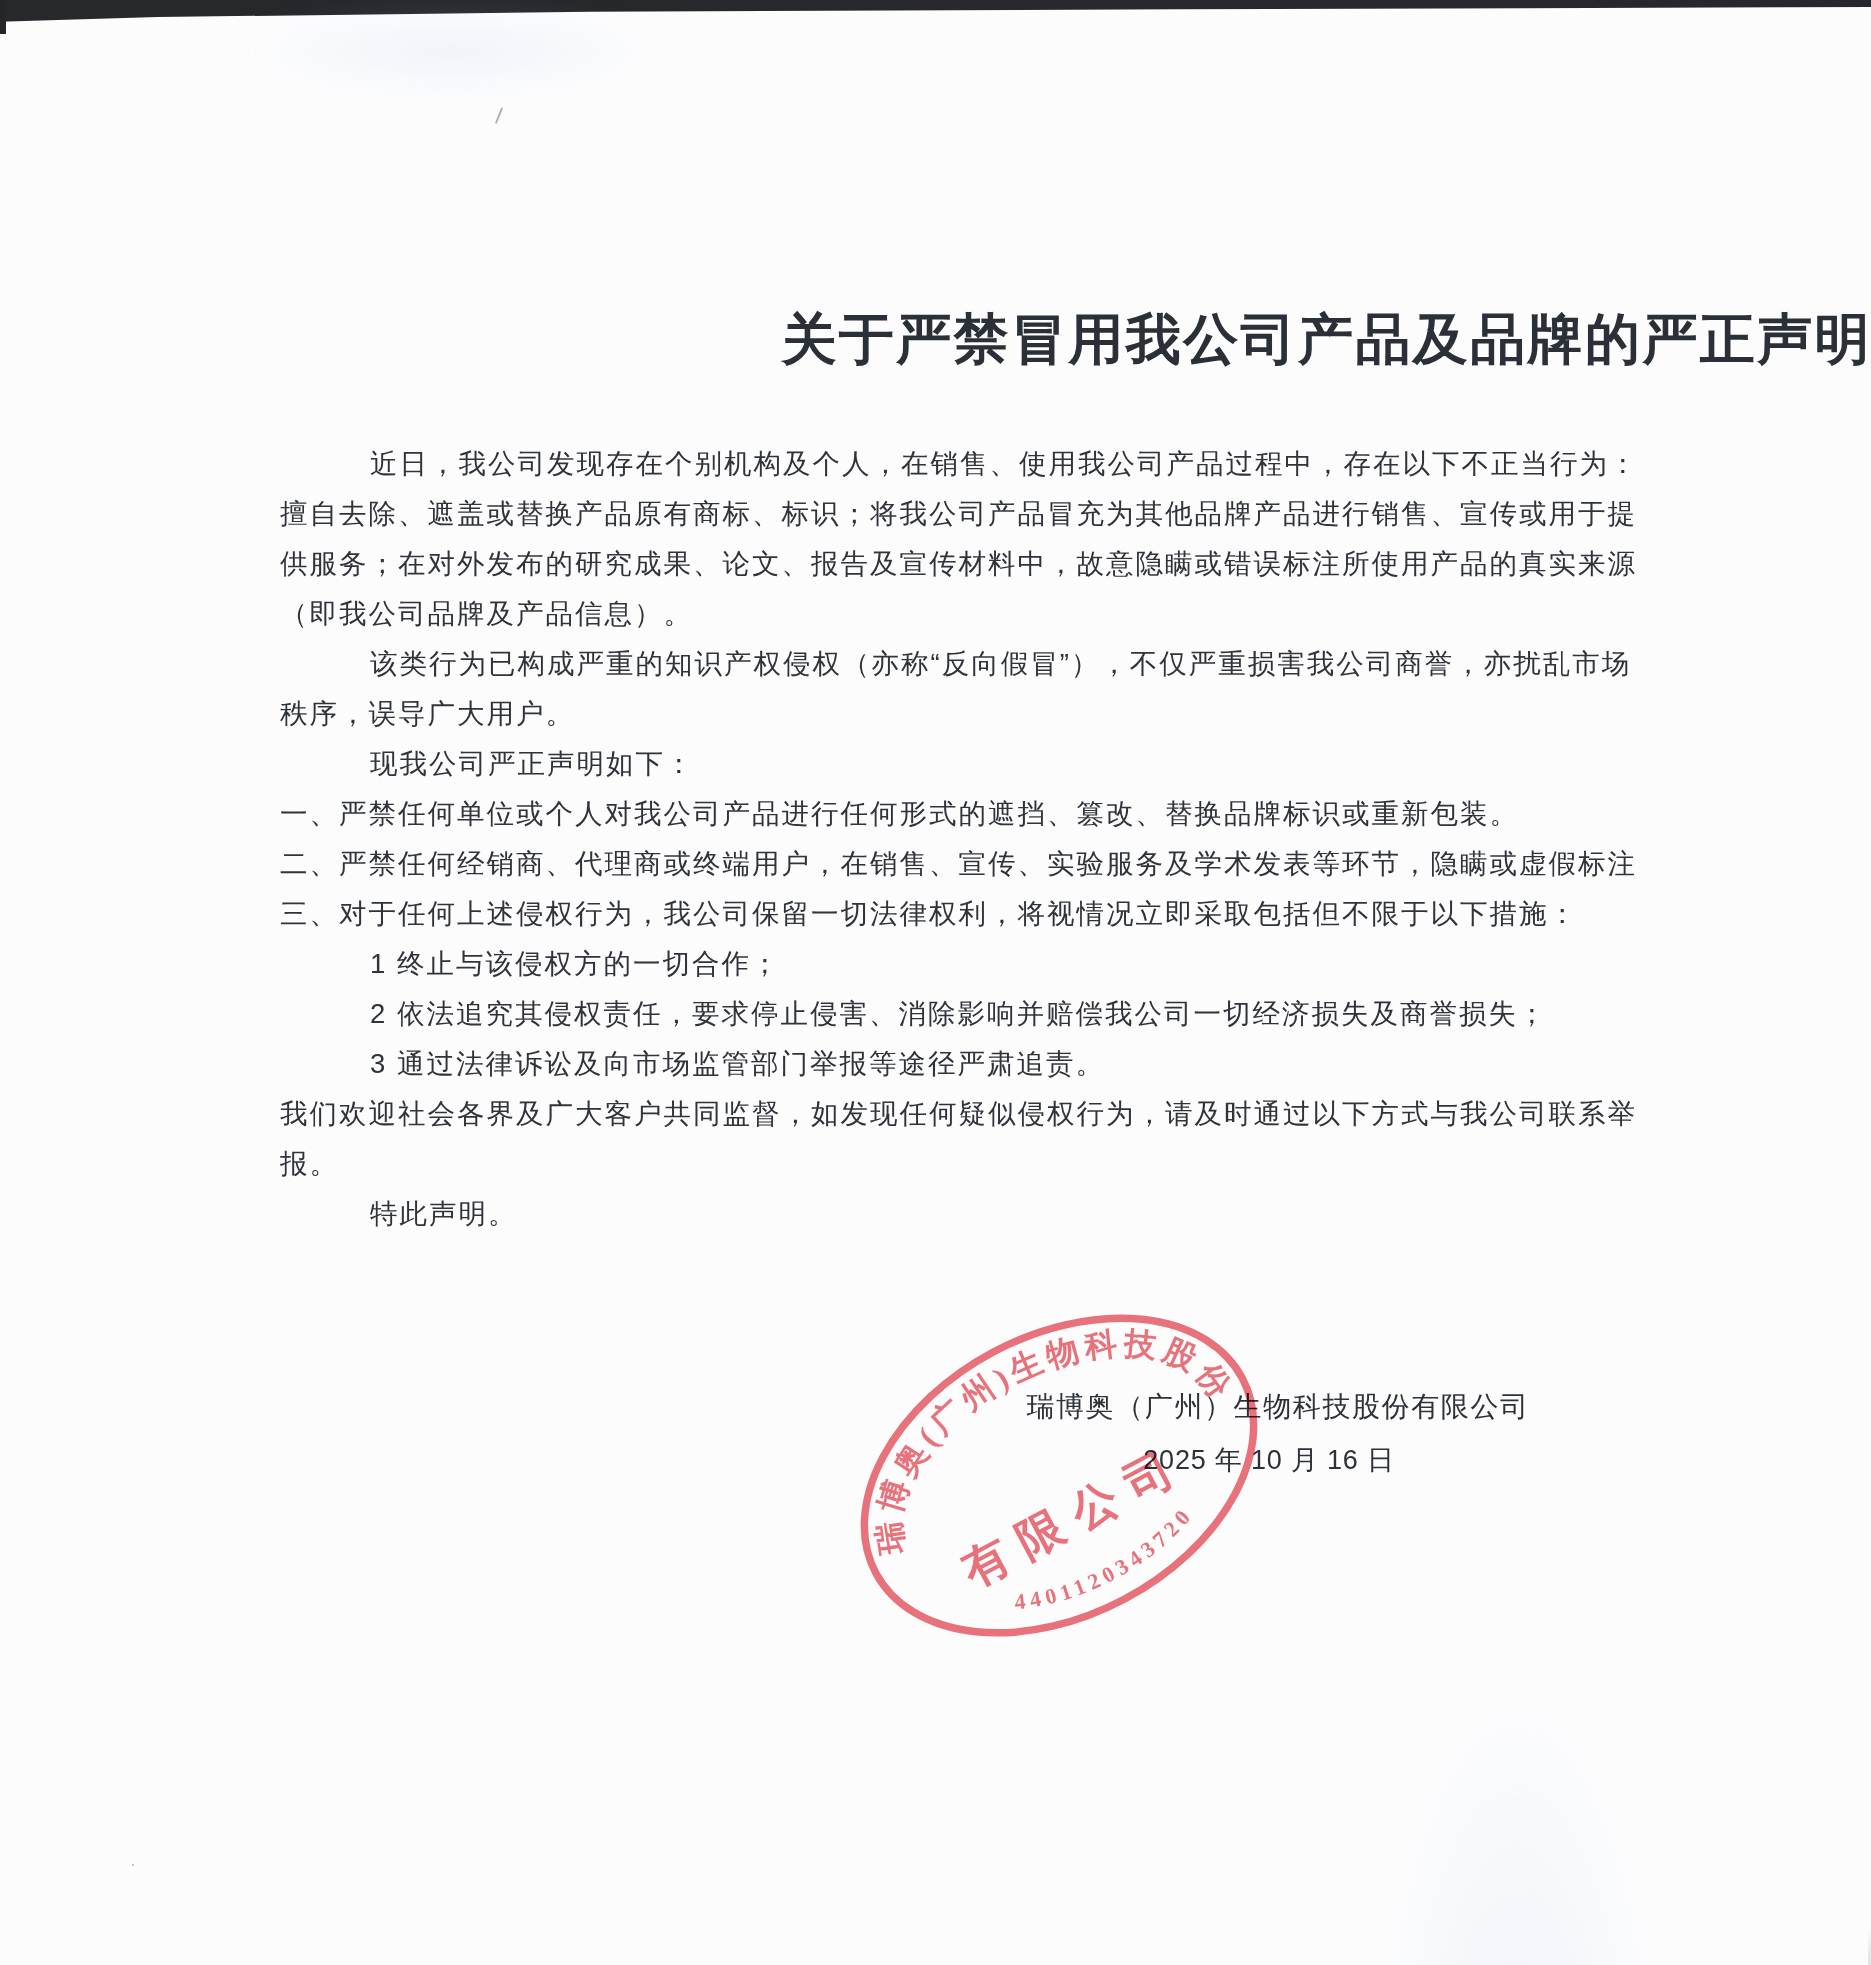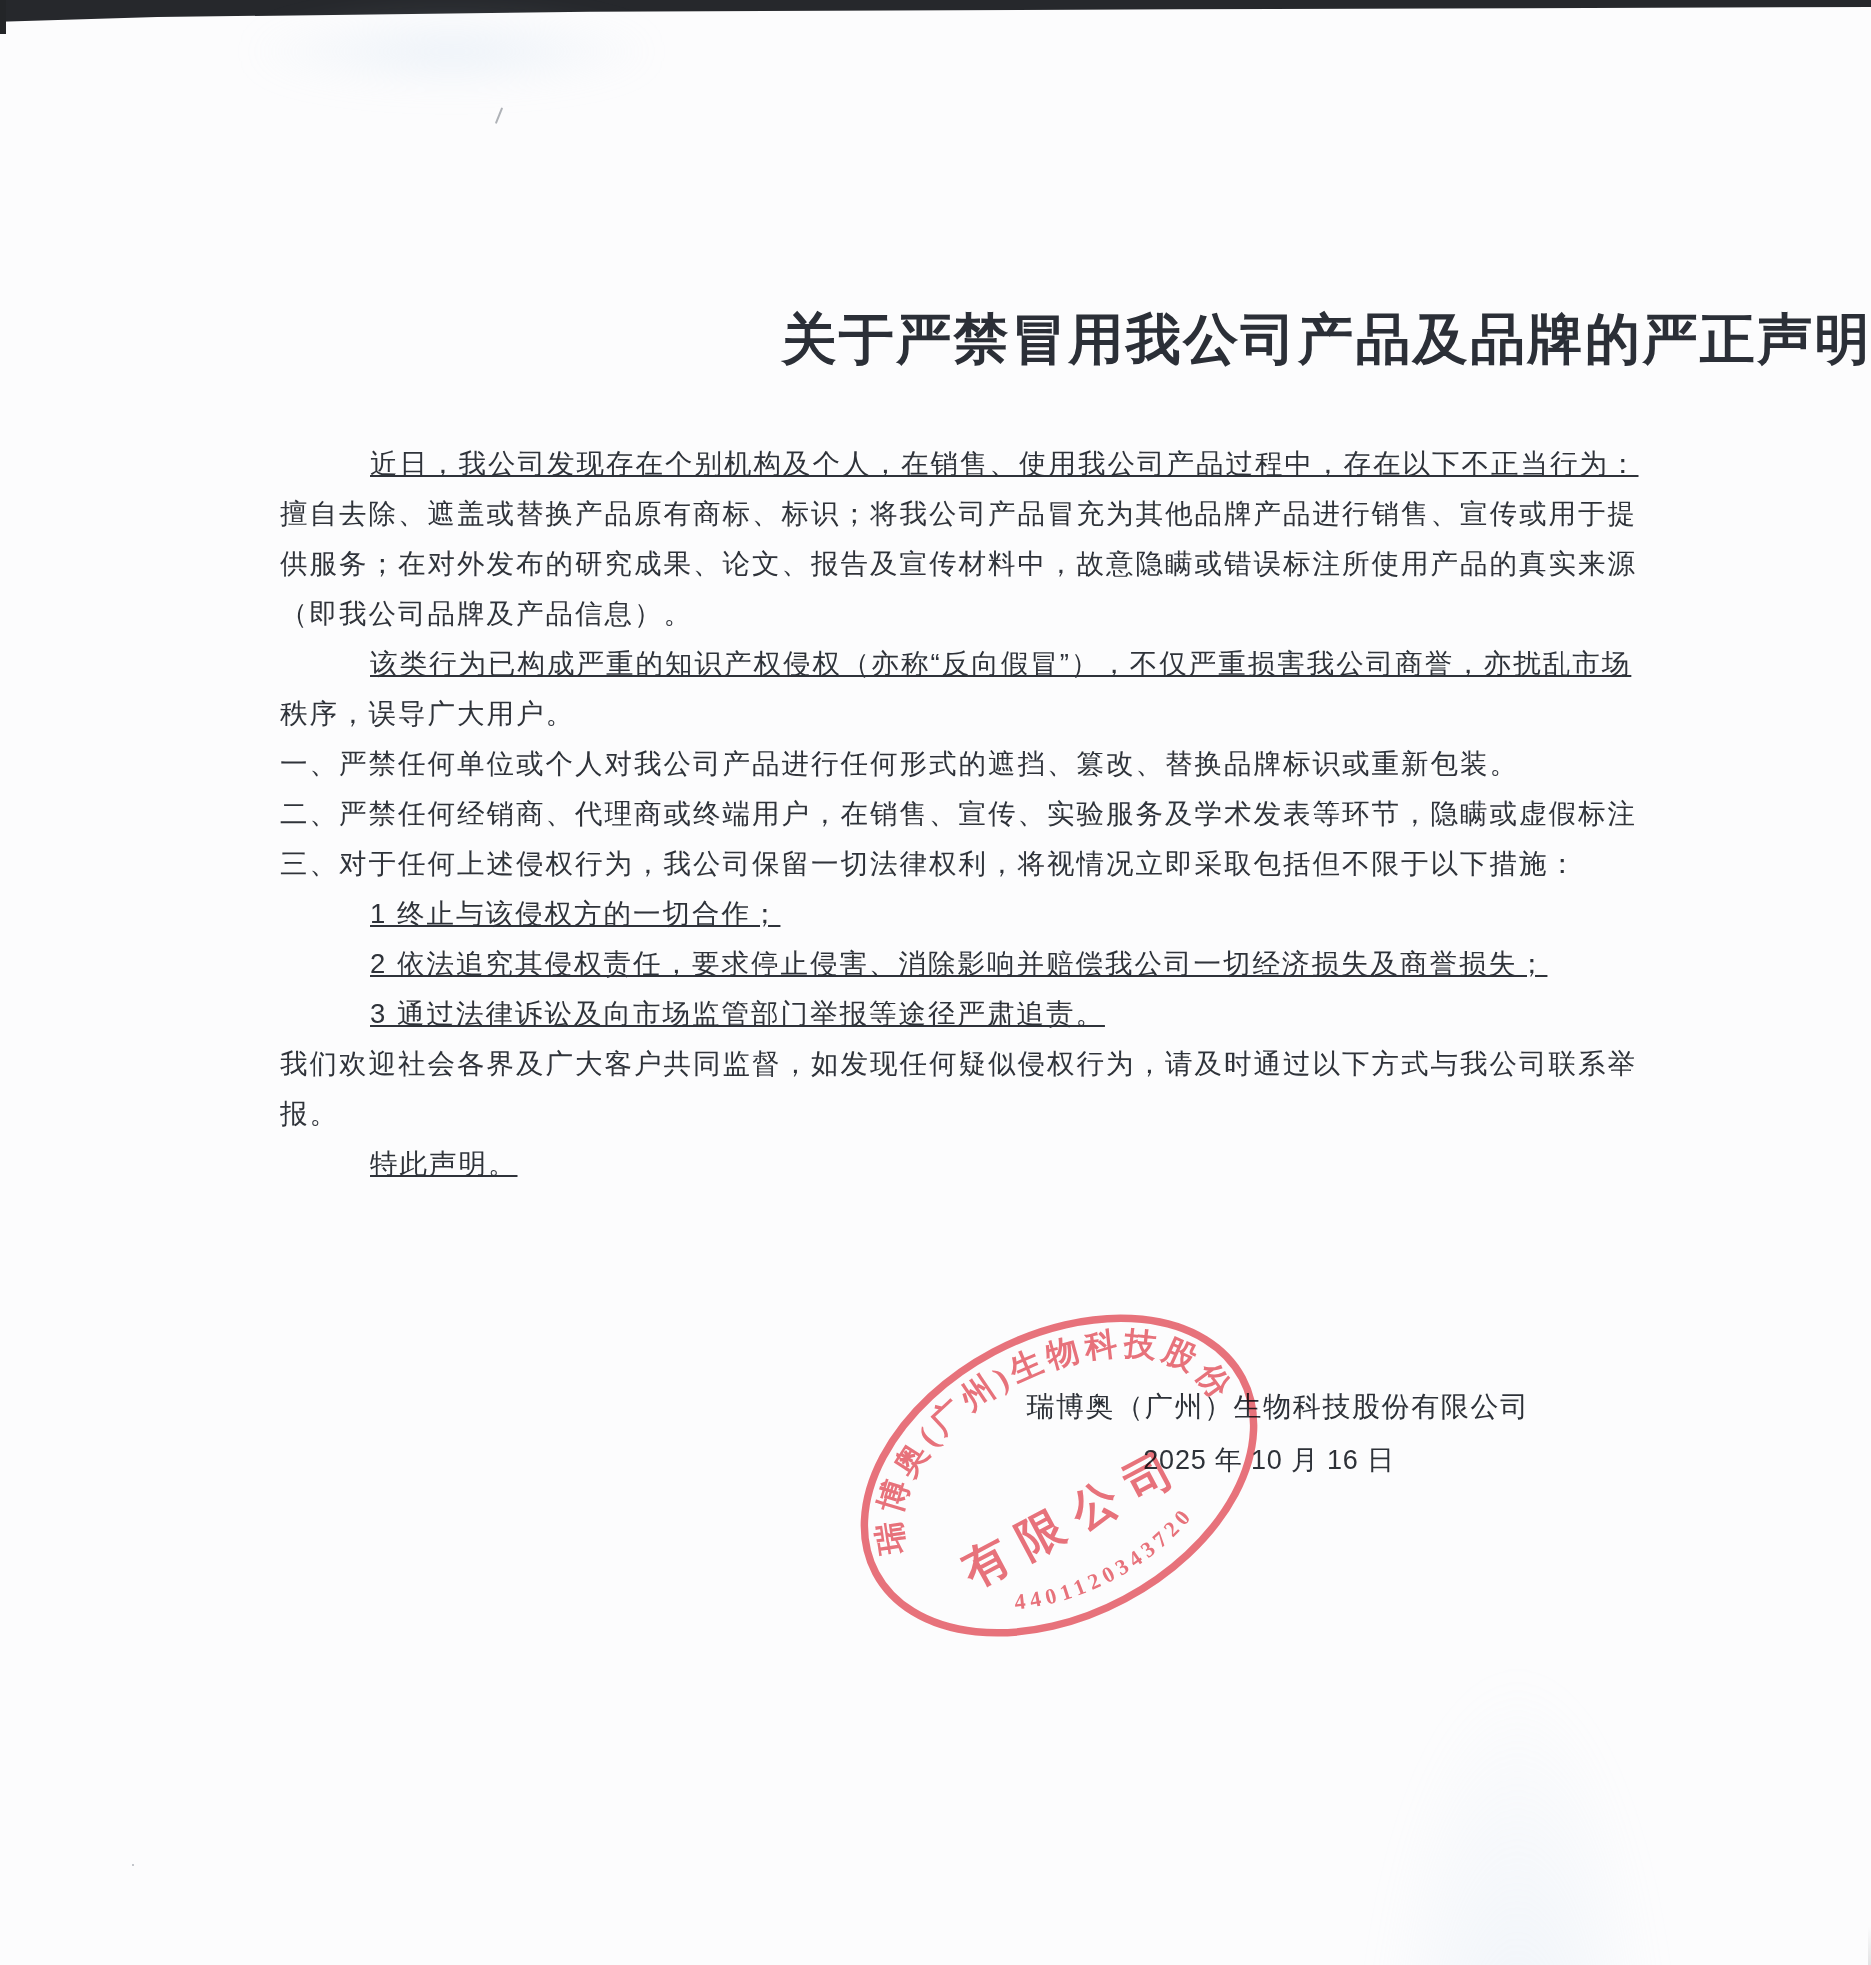--- a/index.html
+++ b/index.html
@@ -19,21 +19,21 @@
     font-size:55px;font-weight:bold;letter-spacing:2.4px;
     color:#2b2f37;white-space:nowrap;
   }
   
   .body-text{
     position:absolute;left:280px;top:439px;width:1391px;
     font-size:27.5px;line-height:50px;letter-spacing:2px;
     color:#2f333a;
   }
   .body-text .line{white-space:nowrap;height:50px;}
-  .body-text .line.ind{padding-left:90px;text-decoration:underline;}
+  .body-text .line.ind{padding-left:90px;}
   
   .sig-company{
     position:absolute;top:1388px;left:1235px;transform:translateX(-50%);
     font-size:28px;letter-spacing:1.6px;color:#2d3138;white-space:nowrap;margin-left:43px;
   }
   .sig-date{
     position:absolute;top:1442px;left:1269px;transform:translateX(-50%);
     font-size:27px;letter-spacing:0.8px;color:#2d3138;white-space:nowrap;
   }
   
@@ -71,20 +71,21 @@
 
   <div class="doc-title">关于严禁冒用我公司产品及品牌的严正声明</div>
 
   <div class="body-text">
       <div class="line ind">近日，我公司发现存在个别机构及个人，在销售、使用我公司产品过程中，存在以下不正当行为：</div>
       <div class="line">擅自去除、遮盖或替换产品原有商标、标识；将我公司产品冒充为其他品牌产品进行销售、宣传或用于提</div>
       <div class="line">供服务；在对外发布的研究成果、论文、报告及宣传材料中，故意隐瞒或错误标注所使用产品的真实来源</div>
       <div class="line">（即我公司品牌及产品信息）。</div>
       <div class="line ind">该类行为已构成严重的知识产权侵权（亦称“反向假冒”），不仅严重损害我公司商誉，亦扰乱市场</div>
       <div class="line">秩序，误导广大用户。</div>
+      <div class="line ind">现我公司严正声明如下：</div>
       <div class="line">一、严禁任何单位或个人对我公司产品进行任何形式的遮挡、篡改、替换品牌标识或重新包装。</div>
       <div class="line">二、严禁任何经销商、代理商或终端用户，在销售、宣传、实验服务及学术发表等环节，隐瞒或虚假标注</div>
       <div class="line">三、对于任何上述侵权行为，我公司保留一切法律权利，将视情况立即采取包括但不限于以下措施：</div>
       <div class="line ind">1  终止与该侵权方的一切合作；</div>
       <div class="line ind">2  依法追究其侵权责任，要求停止侵害、消除影响并赔偿我公司一切经济损失及商誉损失；</div>
       <div class="line ind">3  通过法律诉讼及向市场监管部门举报等途径严肃追责。</div>
       <div class="line">我们欢迎社会各界及广大客户共同监督，如发现任何疑似侵权行为，请及时通过以下方式与我公司联系举</div>
       <div class="line">报。</div>
       <div class="line ind">特此声明。</div>
     </div>

